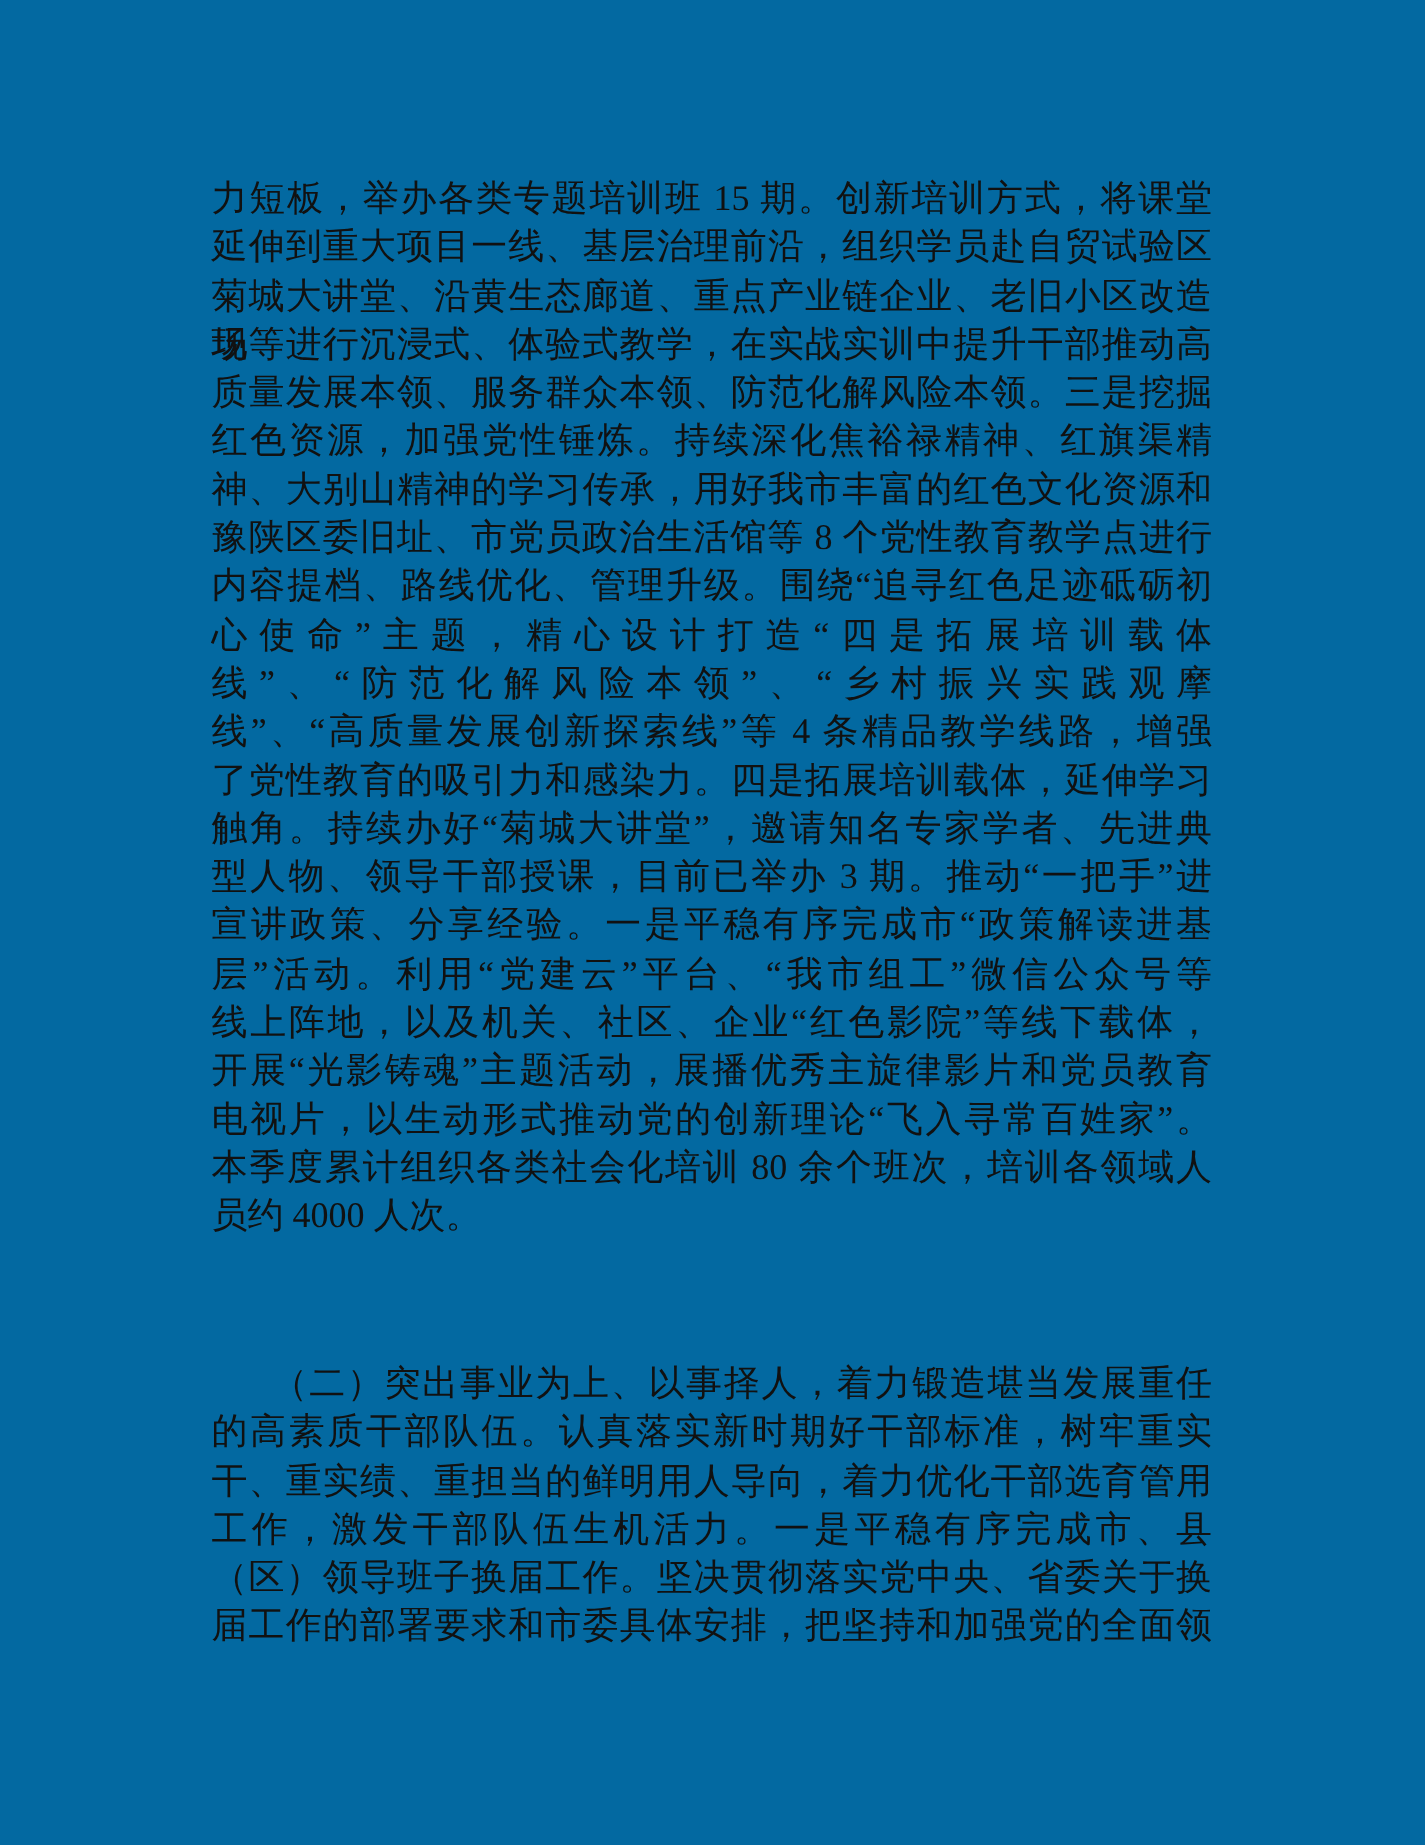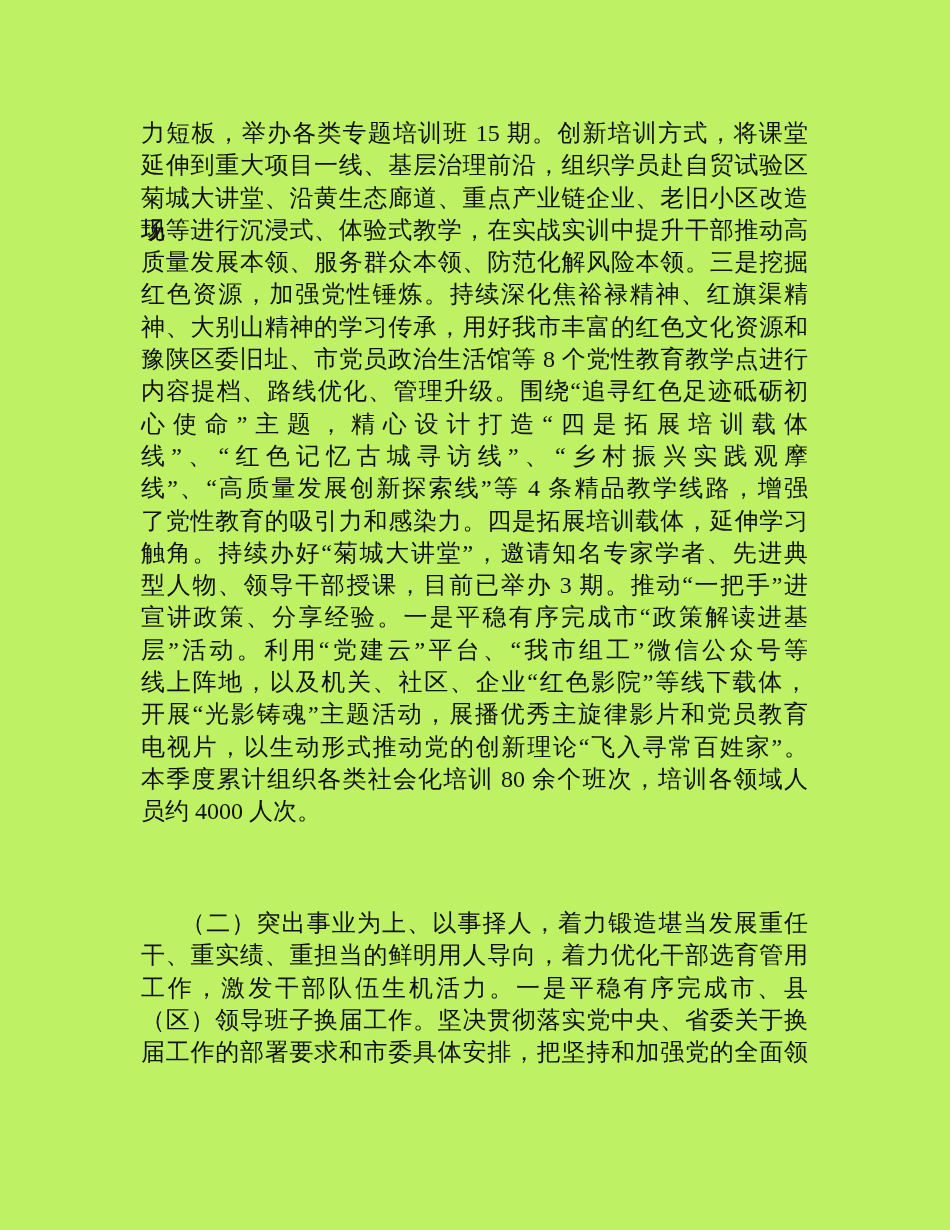--- a/index.html
+++ b/index.html
@@ -12,21 +12,21 @@
       height: 1230px;
       position: relative;
       overflow: hidden;
     }
     .page {
       position: absolute;
       left: 0;
       top: 0;
       width: 950px;
       height: 1230px;
-      background: #bef264;
+      background: #0369a1;
     }
     .text-block {
       position: absolute;
       left: 141px;
       width: 667px;
       font-family: "Liberation Serif", "DejaVu Serif", serif;
       font-size: 24px;
       color: #111111;
     }
     .para-1 { top: 117px; }
@@ -56,35 +56,36 @@
     <div class="line">力短板，举办各类专题培训班 15 期。创新培训方式，将课堂</div>
     <div class="line">延伸到重大项目一线、基层治理前沿，组织学员赴自贸试验区</div>
     <div class="line">菊城大讲堂、沿黄生态廊道、重点产业链企业、老旧小区改造现</div>
     <div class="line">场等进行沉浸式、体验式教学，在实战实训中提升干部推动高</div>
     <div class="line">质量发展本领、服务群众本领、防范化解风险本领。三是挖掘</div>
     <div class="line">红色资源，加强党性锤炼。持续深化焦裕禄精神、红旗渠精</div>
     <div class="line">神、大别山精神的学习传承，用好我市丰富的红色文化资源和</div>
     <div class="line">豫陕区委旧址、市党员政治生活馆等 8 个党性教育教学点进行</div>
     <div class="line">内容提档、路线优化、管理升级。围绕“追寻红色足迹砥砺初</div>
     <div class="line">心使命”主题，精心设计打造“四是拓展培训载体</div>
-    <div class="line">线”、“红色记忆古城寻访线”、“乡村振兴实践观摩</div>
+    <div class="line">线”、“防范化解风险本领”、“乡村振兴实践观摩</div>
     <div class="line">线”、“高质量发展创新探索线”等 4 条精品教学线路，增强</div>
     <div class="line">了党性教育的吸引力和感染力。四是拓展培训载体，延伸学习</div>
     <div class="line">触角。持续办好“菊城大讲堂”，邀请知名专家学者、先进典</div>
     <div class="line">型人物、领导干部授课，目前已举办 3 期。推动“一把手”进</div>
     <div class="line">宣讲政策、分享经验。一是平稳有序完成市“政策解读进基</div>
     <div class="line">层”活动。利用“党建云”平台、“我市组工”微信公众号等</div>
     <div class="line">线上阵地，以及机关、社区、企业“红色影院”等线下载体，</div>
     <div class="line">开展“光影铸魂”主题活动，展播优秀主旋律影片和党员教育</div>
     <div class="line">电视片，以生动形式推动党的创新理论“飞入寻常百姓家”。</div>
     <div class="line">本季度累计组织各类社会化培训 80 余个班次，培训各领域人</div>
     <div class="line last">员约 4000 人次。</div>
   </div>
 
   <div class="text-block para-2">
     <div class="line indent">（二）突出事业为上、以事择人，着力锻造堪当发展重任</div>
+    <div class="line">的高素质干部队伍。认真落实新时期好干部标准，树牢重实</div>
     <div class="line">干、重实绩、重担当的鲜明用人导向，着力优化干部选育管用</div>
     <div class="line">工作，激发干部队伍生机活力。一是平稳有序完成市、县</div>
     <div class="line">（区）领导班子换届工作。坚决贯彻落实党中央、省委关于换</div>
     <div class="line">届工作的部署要求和市委具体安排，把坚持和加强党的全面领</div>
   </div>
 
 </div>
 
 </body></html>

